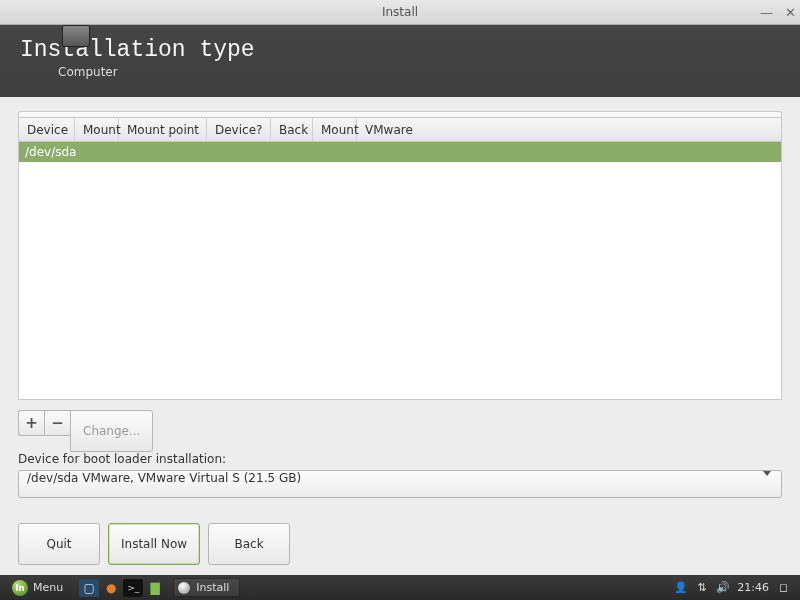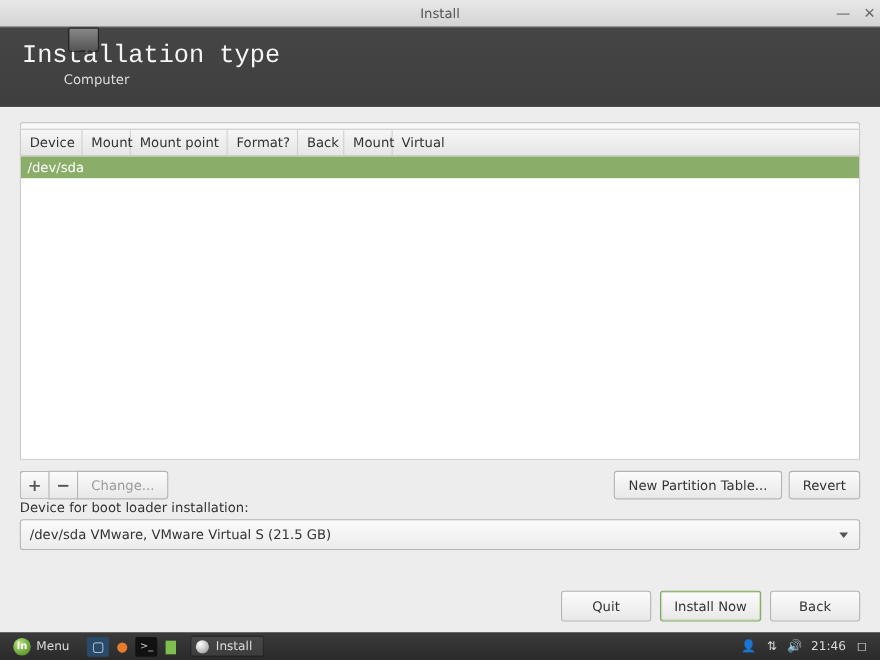--- a/index.html
+++ b/index.html
@@ -100,64 +100,62 @@
     align-items: center;
     margin-top: 10px;
     gap: 0;
   }
   .btn {
     background: linear-gradient(to bottom,#fbfbfb,#e8e8e8);
     border: 1px solid #b5b5b5;
     border-radius: 3px;
     font-size: 12px;
     color: #333;
-    padding: 4px 12px;
+    padding: 20px 12px;
     height: 26px;
     cursor: pointer;
     display: inline-flex;
     align-items: center;
     justify-content: center;
   }
   .btn.small { width: 26px; padding: 0; font-size: 15px; font-weight: bold; color: #555; }
   .btn.disabled { color: #999; }
   .btn-group { display: inline-flex; }
   .btn-group .btn { border-radius: 0; border-right-width: 0; }
   .btn-group .btn:first-child { border-radius: 3px 0 0 3px; }
   .btn-group .btn:last-child { border-radius: 0 3px 3px 0; border-right-width: 1px; }
   .spacer { flex: 1; }
   .toolbar-row .right-group { display: flex; gap: 6px; }
   
   .label { font-size: 12px; color: #333; margin-bottom: 4px; }
   
   .combo {
     display: flex;
-    align-items: center;
     border: 1px solid #b5b5b5;
     border-radius: 3px;
     background: linear-gradient(to bottom,#fbfbfb,#ececec);
     height: 28px;
     padding: 0 8px;
     font-size: 12px;
     color: #333;
     cursor: pointer;
     position: relative;
   }
   .combo .caret {
     position: absolute; right: 10px;
     width: 0; height: 0;
     border-left: 4px solid transparent;
     border-right: 4px solid transparent;
     border-top: 5px solid #555;
   }
   
   .footer-btns {
     display: flex;
-    justify-content: flex-end;
     gap: 8px;
-    margin-top: 37px;
+    margin-top: 25px;
   }
   .footer-btns .btn { min-width: 82px; height: 28px; }
   .btn.primary {
     border-color: #7fa65a;
     box-shadow: inset 0 0 0 1px rgba(130,180,90,.3);
   }
   
   
   .taskbar {
     height: 25px;
@@ -225,43 +223,39 @@
 
 <div class="content">
 
   <div class="strip"></div>
 
   <div class="tbl">
     <div class="thead">
       <div class="th" style="width:56px">Device</div>
       <div class="th" style="width:44px">Mount</div>
       <div class="th" style="width:88px">Mount point</div>
-      <div class="th" style="width:64px">Format?</div>
+      <div class="th" style="width:64px">Device?</div>
       <div class="th" style="width:42px">Back</div>
       <div class="th" style="width:44px">Mount</div>
-      <div class="th">Virtual</div>
+      <div class="th">VMware</div>
     </div>
     <div class="tbody">
       <div class="trow">
         <span>/dev/sda</span>
       </div>
     </div>
   </div>
 
   <div class="toolbar-row">
     <div class="btn-group">
       <button class="btn small">+</button>
       <button class="btn small">−</button>
       <button class="btn disabled">Change...</button>
     </div>
     <div class="spacer"></div>
-    <div class="right-group">
-      <button class="btn">New Partition Table...</button>
-      <button class="btn">Revert</button>
-    </div>
   </div>
 
   <div class="label">Device for boot loader installation:</div>
   <div class="combo">
     <span>/dev/sda VMware, VMware Virtual S (21.5 GB)</span>
     <span class="caret"></span>
   </div>
 
   <div class="footer-btns">
     <button class="btn">Quit</button>

